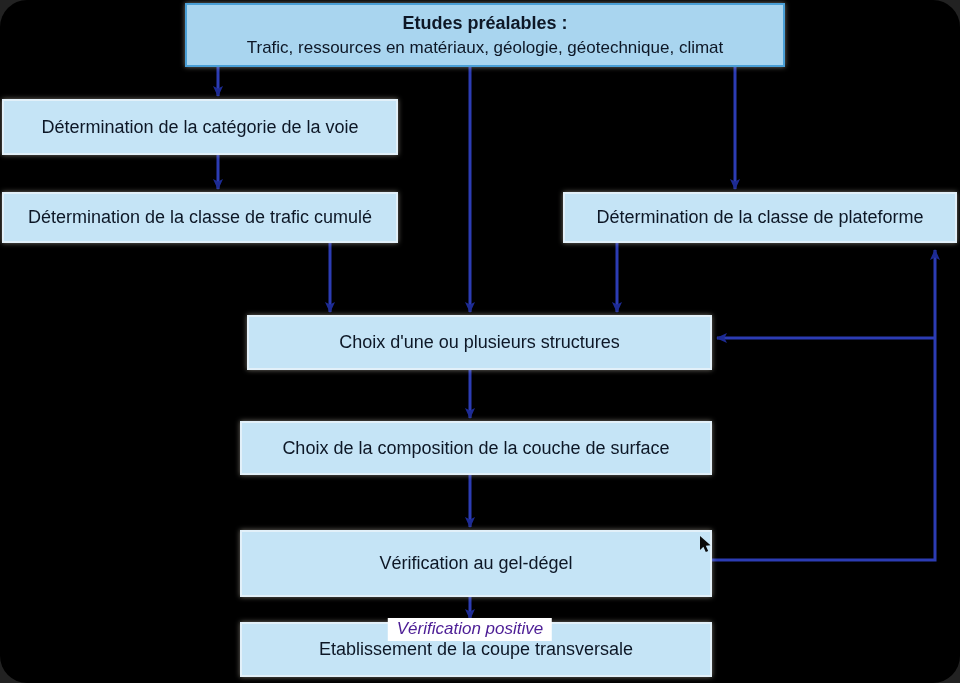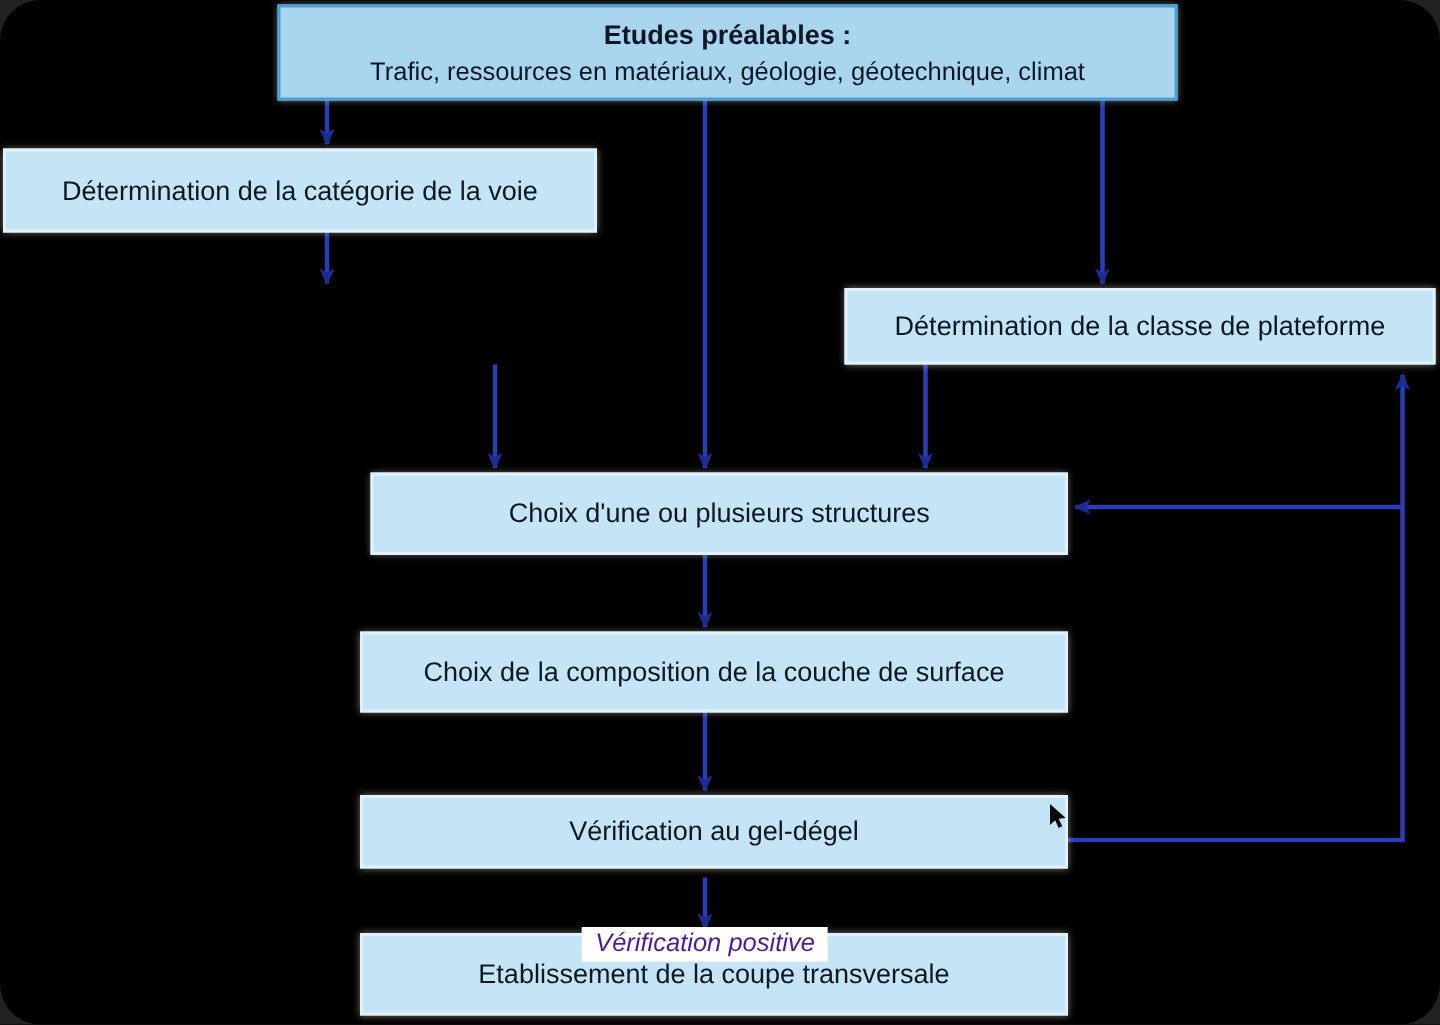--- a/index.html
+++ b/index.html
@@ -32,21 +32,21 @@
     margin-top:32px;
   }
   .cursor{position:absolute;z-index:4;}
   
   #b-title     {left:185px;top:3px;  width:600px;height:64px;}
   #b-categorie {left:2px;  top:99px; width:396px;height:56px;}
   #b-trafic    {left:2px;  top:192px;width:396px;height:51px;}
   #b-plateforme{left:563px;top:192px;width:394px;height:51px;}
   #b-structures{left:247px;top:315px;width:465px;height:55px;}
   #b-surface   {left:240px;top:421px;width:472px;height:54px;}
-  #b-gel       {left:240px;top:530px;width:472px;height:49px;}
+  #b-gel       {left:240px;top:530px;width:472px;height:67px;}
   #b-coupe     {left:240px;top:622px;width:472px;height:55px;}
   #edge-label  {left:470px;top:586px;}
 </style>
 </head>
 <body>
 
 <div class="stage">
 
   <svg class="edges" width="960" height="683" viewBox="0 0 960 683">
     <defs>
@@ -67,20 +67,21 @@
     <path class="edge" d="M935,338 L717,338" marker-end="url(#mh)"></path>
   </svg>
 
   <div id="b-title" class="box title">
     <div class="t1">Etudes préalables :</div>
     <div class="t2">Trafic, ressources en matériaux, géologie, géotechnique, climat</div>
   </div>
 
   <div id="b-categorie" class="box">Détermination de la catégorie de la voie</div>
 
+  <div id="b-trafic" class="box">Détermination de la classe de trafic cumulé</div>
 
   <div id="b-plateforme" class="box">Détermination de la classe de plateforme</div>
 
   <div id="b-structures" class="box">Choix d'une ou plusieurs structures</div>
 
   <div id="b-surface" class="box">Choix de la composition de la couche de surface</div>
 
   <div id="b-gel" class="box">Vérification au gel-dégel</div>
 
   <div id="edge-label" class="edge-label">Vérification positive</div>

